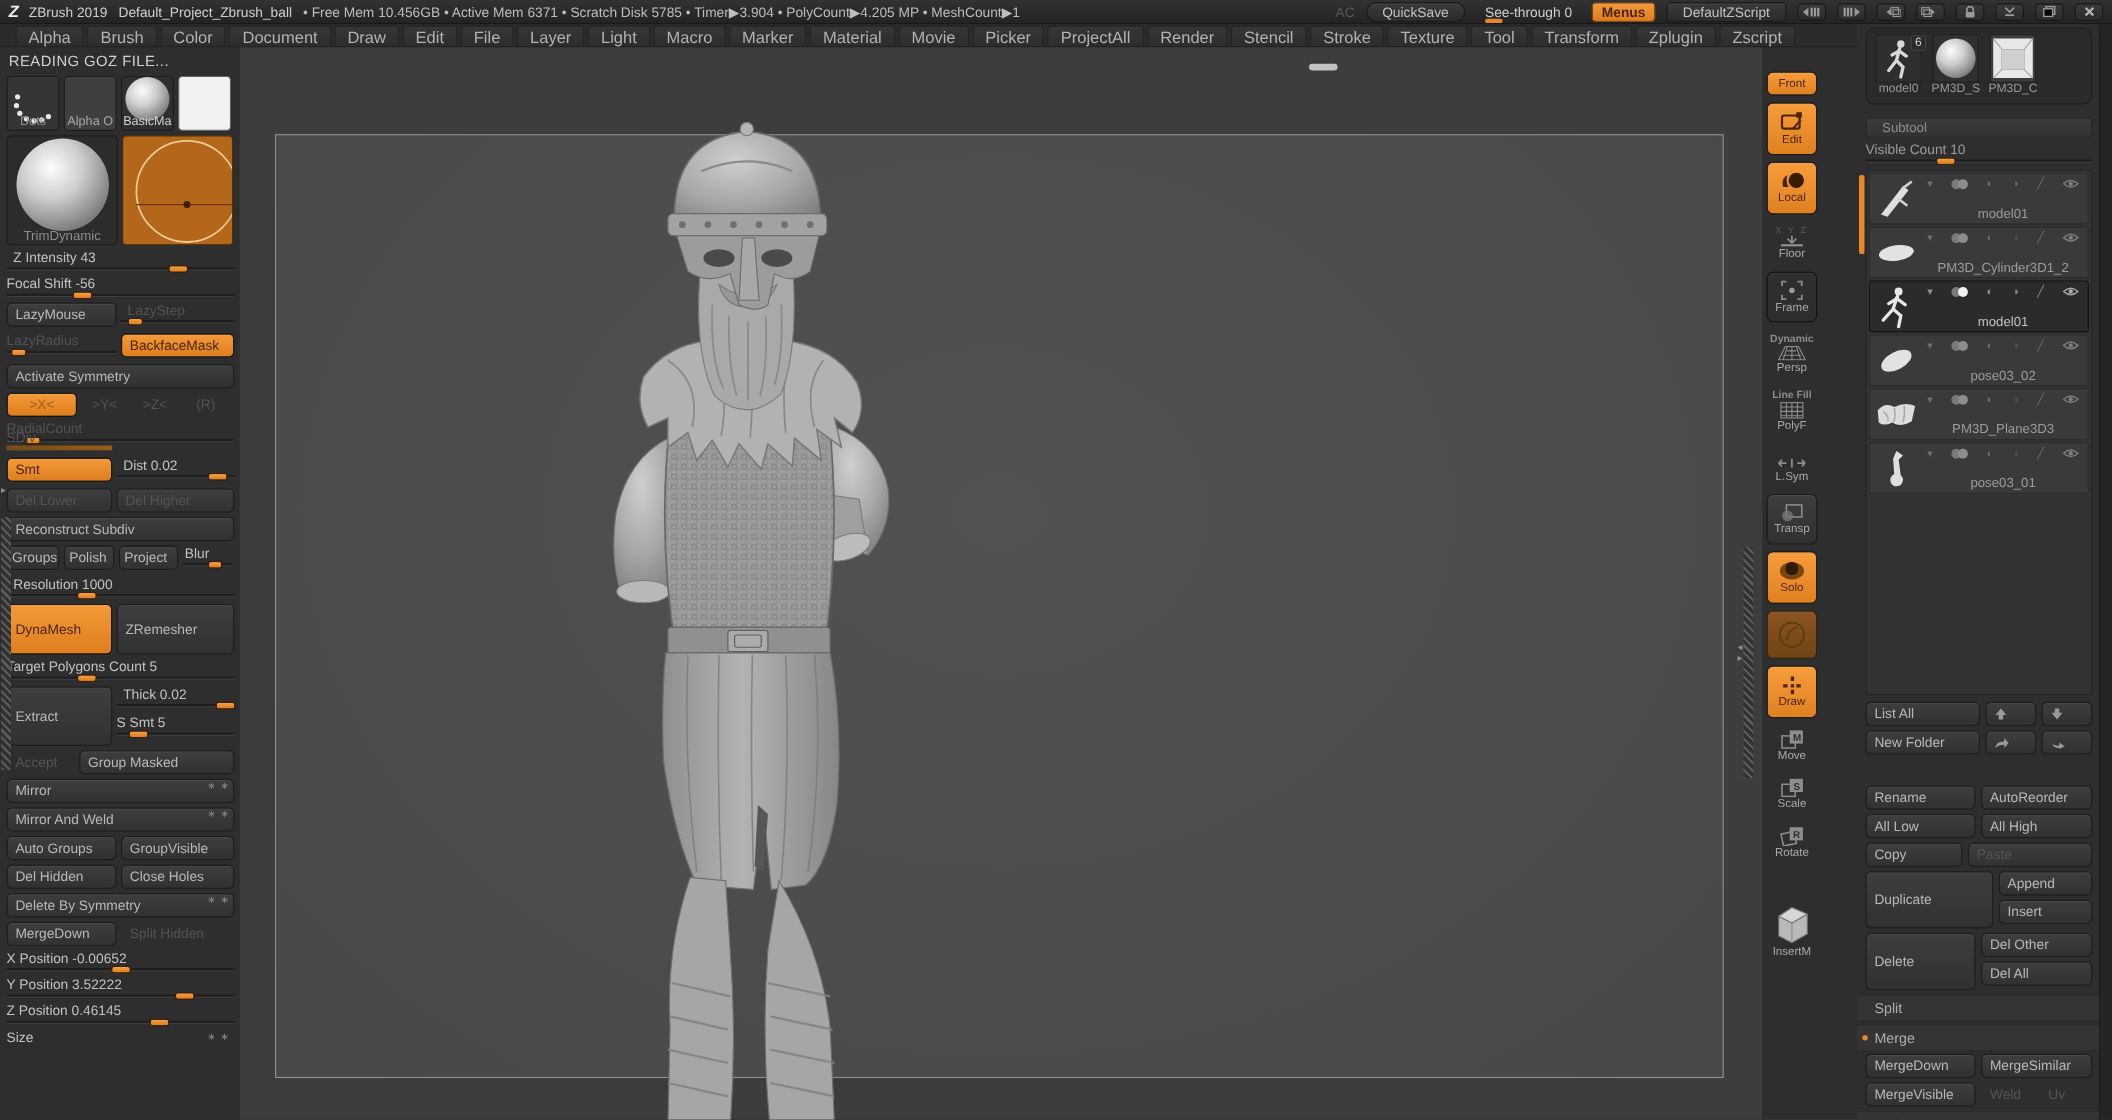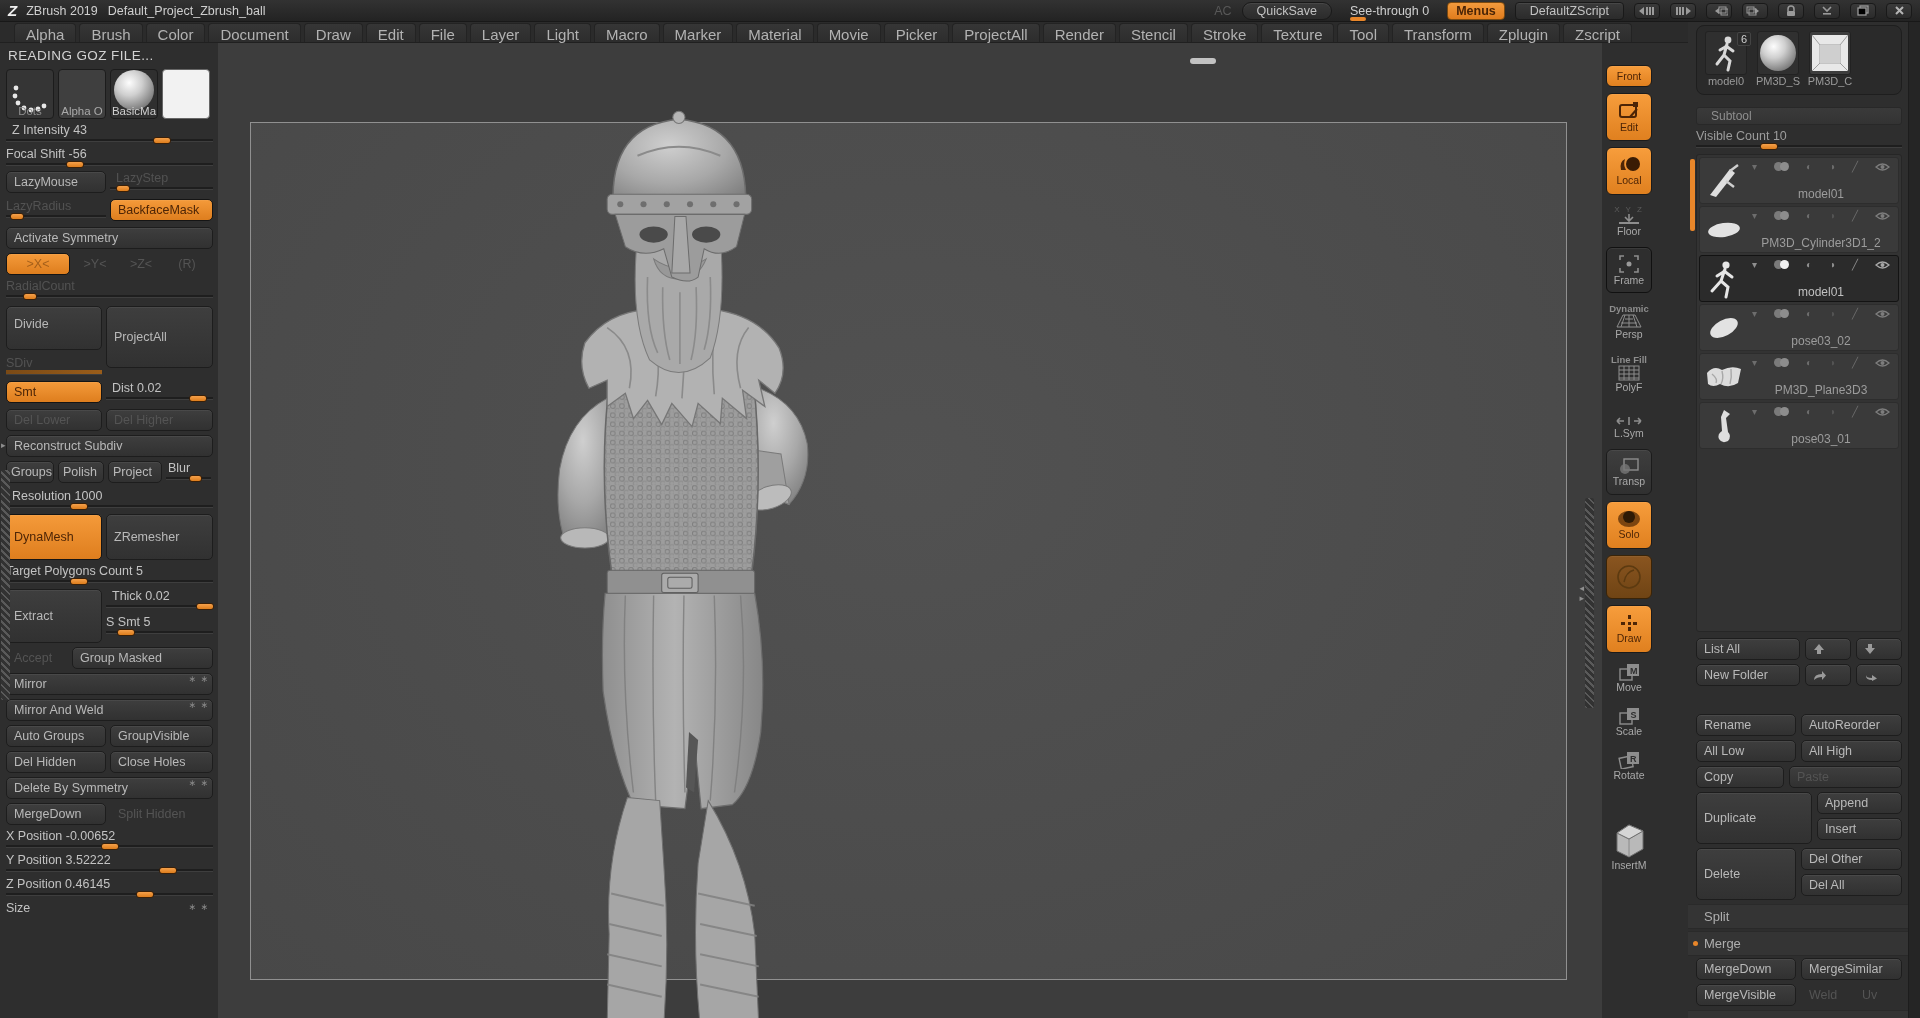--- a/index.html
+++ b/index.html
@@ -90,20 +90,21 @@
   .sec-bar .dot{position:absolute;left:5px;top:9px;width:5px;height:5px;border-radius:50%;background:#e8862a;}
   .eye{display:inline-block;}
 </style>
 </head>
 <body>
 
 <div class="titlebar">
   <span class="logo">Z</span>
   <span>ZBrush 2019</span>
   <span>Default_Project_Zbrush_ball</span>
+  <span class="stats">• Free Mem 10.456GB • Active Mem 6371 • Scratch Disk 5785 • Timer▶3.904 • PolyCount▶4.205 MP • MeshCount▶1</span>
   <span class="spacer"></span>
   <span class="tb-dim">AC</span>
   <span class="tb-btn">QuickSave</span>
   <span class="tb-slider"><span>See-through 0</span><span class="h"></span></span>
   <span class="tb-orange">Menus</span>
   <span class="tb-btn" style="border-radius:4px;">DefaultZScript</span>
   <span class="tb-ico">
       <svg width="18" height="10">
         <path d="M1,5 L6,1 L6,9 Z" fill="#9a9a9a"></path>
         <rect x="8" y="1" width="2" height="8" fill="#9a9a9a"></rect>
@@ -205,20 +206,33 @@
     <div class="thumb thumb-s" style="background:#3f3f3f;">
       <span class="thumb-lbl" style="color:#a9a9a9;">Alpha O</span>
     </div>
     <div class="thumb thumb-s" style="background:#2f2f2f;">
       <div class="sphere" style="width:40px;height:40px;margin-bottom:8px;"></div>
       <span class="thumb-lbl" style="color:#cfcfcf;">BasicMa</span>
     </div>
     <div class="thumb thumb-s" style="background:#f2f2f2;border-color:#666;"></div>
   </div>
 
+  <div class="row">
+    <div class="thumb" style="width:101px;height:100px;background:#2c2c2c;">
+      <div class="sphere" style="width:84px;height:84px;margin-bottom:12px;"></div>
+      <span class="thumb-lbl" style="font-size:12px;color:#8d8d8d;">TrimDynamic</span>
+    </div>
+    <div class="thumb swatch-orange" style="width:101px;height:100px;border-color:#4d2c0a;">
+      <svg width="101" height="100">
+        <circle cx="58" cy="52" r="46" fill="none" stroke="#eecb96" stroke-width="1.6"></circle>
+        <line x1="12" y1="64" x2="104" y2="64" stroke="#6b3a0c" stroke-width="1.2"></line>
+        <circle cx="58" cy="64" r="3.2" fill="#38200a"></circle>
+      </svg>
+    </div>
+  </div>
 
   <div class="slider">
       <span class="lbl">Z Intensity 43</span>
       <span class="track"></span>
       <span class="h" style="left:71%;"></span>
     </div>
   <div class="slider">
       <span class="lbl" style="left:0;">Focal Shift -56</span>
       <span class="track"></span>
       <span class="h" style="left:29%;"></span>
@@ -249,24 +263,20 @@
     <div class="btn dim" style="width:42px;justify-content:center;background:none;border-color:transparent;box-shadow:none;">&gt;Y&lt;</div>
     <div class="btn dim" style="width:42px;justify-content:center;background:none;border-color:transparent;box-shadow:none;">&gt;Z&lt;</div>
     <div class="btn dim" style="width:42px;justify-content:center;background:none;border-color:transparent;box-shadow:none;">(R)</div>
   </div>
   <div class="slider dim">
       <span class="lbl" style="left:0;">RadialCount</span>
       <span class="track"></span>
       <span class="h" style="left:8%;width:14px;"></span>
     </div>
 
-  <div class="row" style="margin-top:6px;">
-    <div class="btn" style="width:96px;height:44px;align-items:flex-start;padding-top:10px;">Divide</div>
-    <div class="btn" style="width:107px;height:62px;">ProjectAll</div>
-  </div>
   <div class="slider dim" style="margin-top:-16px;width:96px;">
       <span class="lbl" style="left:0;">SDiv</span>
       <span class="track" style="background:linear-gradient(90deg,#7a4a16,#9a5d1a);height:4px;"></span>
     </div>
   <div class="row" style="margin-top:4px;">
     <div class="btn orange" style="width:96px;">Smt</div>
     <div class="slider" style="width:107px;">
         <span class="lbl">Dist 0.02</span>
         <span class="track"></span>
         <span class="h" style="left:78%;"></span>

